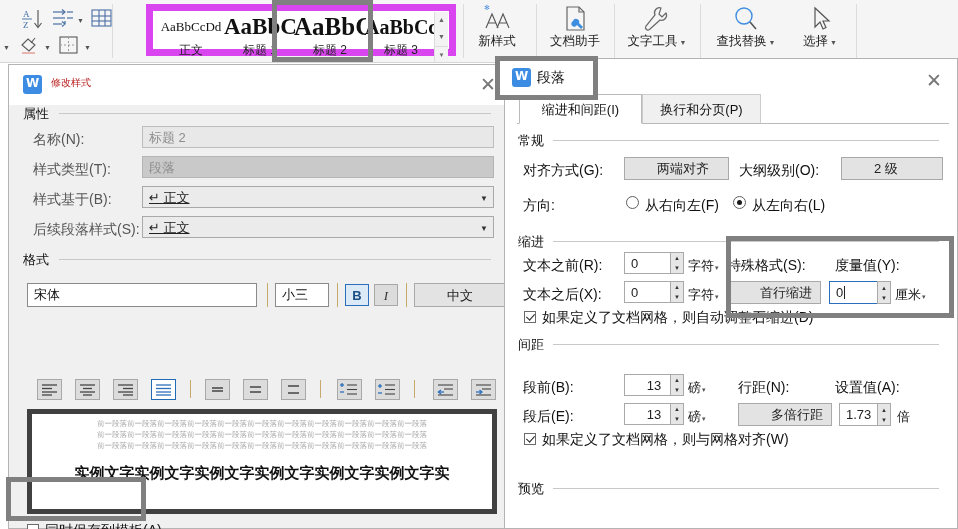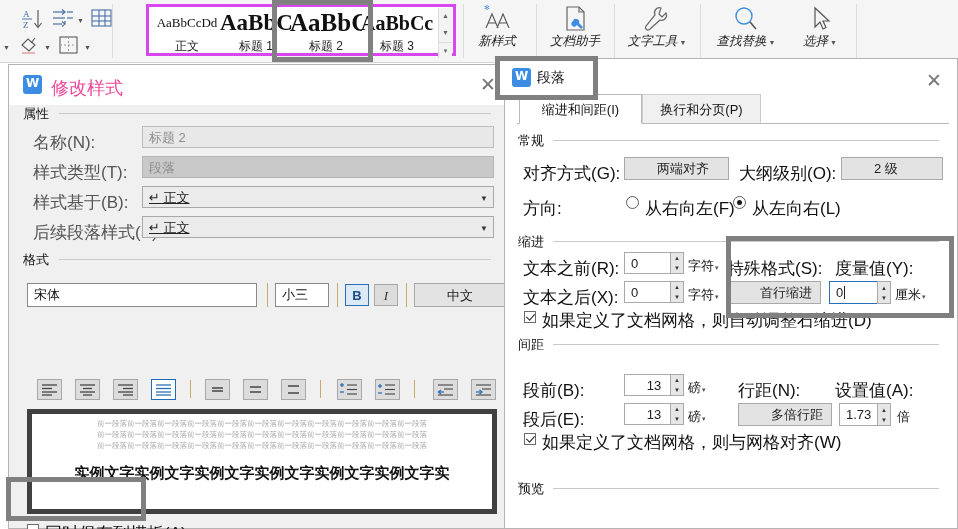--- a/index.html
+++ b/index.html
@@ -15,48 +15,48 @@
   
   .ribbon{position:absolute;left:0;top:0;width:958px;height:62px;background:#f5f5f5;
           border-bottom:1px solid #d6d6d6;}
   .rb-sep{position:absolute;top:4px;width:1px;height:54px;background:#dcdcdc;}
   .ico{position:absolute;color:#4a4a4a;}
   .ico svg{display:block;}
   .caret{font-size:7px;color:#555;line-height:1;}
 
   
   .gallery{position:absolute;left:146px;top:4px;width:310px;height:52px;
-           background:#fff;border:3px solid #d946ef;box-sizing:border-box;padding-left:18px;}
+           background:#fff;border:7px solid #d946ef;box-sizing:border-box;padding-left:18px;}
   .gitem{position:absolute;top:1px;width:72px;height:50px;text-align:center;
          overflow:hidden;cursor:pointer;}
   .gbig{font-family:"Liberation Serif","DejaVu Serif",serif;color:#111;
         line-height:30px;white-space:nowrap;}
   .glab{font-size:12px;color:#222;line-height:16px;}
   .gscroll{position:absolute;right:1px;top:1px;width:13px;height:50px;background:#f3f3f3;
            border-left:1px solid #dcdcdc;}
   .gsb{position:absolute;left:0;width:13px;height:16px;text-align:center;font-size:7px;color:#666;line-height:16px;}
   .hl-gallery{position:absolute;left:272px;top:0px;width:101px;height:62px;
               border:5px solid #808080;box-sizing:border-box;pointer-events:none;}
 
   .rbtn{position:absolute;text-align:center;cursor:pointer;}
-  .rbtn .rlab{font-size:12.5px;color:#222;white-space:nowrap;line-height:14px;font-style:italic;}
+  .rbtn .rlab{font-size:12.5px;color:#222;white-space:nowrap;line-height:14px;}
 
   
   .dlg{position:absolute;background:#f0f0f0;border:1px solid #b4b4b4;box-sizing:border-box;}
   .dlg-title{position:absolute;left:0;top:0;right:0;height:40px;background:#ffffff;}
   .wlogo{position:absolute;width:19px;height:19px;border-radius:3px;background:#3c8ce4;}
   .wlogo span{position:absolute;left:0;right:0;top:1px;text-align:center;color:#fff;
               font-size:12px;font-weight:bold;font-family:"DejaVu Sans",sans-serif;}
-  .dtxt{position:absolute;font-size:18px;color:#ec4899;white-space:nowrap;}
+  .dtxt{position:absolute;font-size:10px;color:#b91c1c;white-space:nowrap;}
   .dclose{position:absolute;width:30px;height:26px;text-align:center;line-height:26px;
           font-size:19px;color:#777;cursor:pointer;font-family:"DejaVu Sans",sans-serif;}
 
   .grp-lab{position:absolute;font-size:13px;color:#111;background:#f0f0f0;padding-right:5px;white-space:nowrap;}
   .grp-line{position:absolute;height:1px;background:#c8c8c8;}
-  .lab{position:absolute;font-size:17px;color:#555;white-space:nowrap;}
+  .lab{position:absolute;font-size:14px;color:#555;white-space:nowrap;}
   .lab.dk{color:#111;}
 
   .fld{position:absolute;box-sizing:border-box;background:#fff;border:1px solid #a9a9a9;
        font-size:13px;color:#222;padding-left:6px;white-space:nowrap;overflow:hidden;}
   .fld.ro{background:#e8e8e8;border-color:#bdbdbd;color:#9a9a9a;}
   .fld.gray{background:#e3e3e3;border-color:#a9a9a9;color:#222;padding-left:32px;}
   .fld.ph{color:#8d8d8d;}
   .arw{position:absolute;right:5px;font-size:8px;color:#333;line-height:1;}
 
   .spin{position:absolute;box-sizing:border-box;width:14px;background:#e6e6e6;border:1px solid #a9a9a9;}

